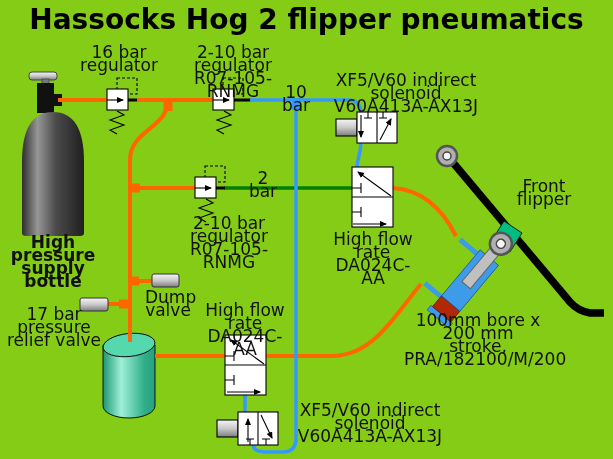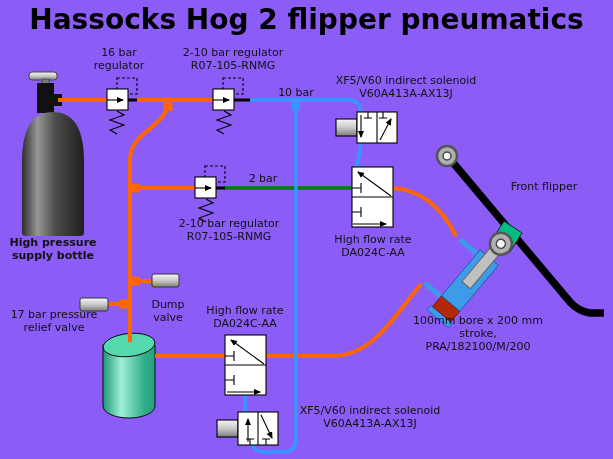--- a/index.html
+++ b/index.html
@@ -1,19 +1,19 @@
 <!DOCTYPE html>
 <html><head>
 <meta charset="utf-8">
 <style>
   html,body{margin:0;padding:0;background:#fff;}
-  .stage{position:relative;width:613px;height:459px;background:#8b5cf6;overflow:hidden;
+  .stage{position:relative;width:613px;height:459px;background:#84cc16;overflow:hidden;
          font-family:"DejaVu Sans","Liberation Sans",sans-serif;}
   .stage svg{position:absolute;left:0;top:0;}
-  .lbl{position:absolute;font-size:11px;line-height:13px;color:#111;text-align:center;
+  .lbl{position:absolute;font-size:17px;line-height:13px;color:#111;text-align:center;
        white-space:pre-line;}
   .title{position:absolute;left:0;top:3px;width:613px;text-align:center;
          font-size:28px;font-weight:bold;color:#000;letter-spacing:0px;}
 </style>
 </head>
 <body>
 
 <div class="stage">
 
 <svg width="613" height="459" viewBox="0 0 613 459">
@@ -176,21 +176,21 @@
 <div class="lbl" style="left:242px;top:172px;width:42px;">2 bar</div>
 <div class="lbl" style="left:503px;top:180px;width:82px;">Front flipper</div>
 <div class="lbl" style="left:166px;top:217px;width:126px;">2-10 bar regulator
 R07-105-RNMG</div>
 <div class="lbl" style="left:330px;top:233px;width:86px;">High flow rate
 DA024C-AA</div>
 <div class="lbl" style="left:6px;top:236px;width:94px;font-weight:bold;">High pressure
 supply bottle</div>
 <div class="lbl" style="left:2px;top:308px;width:104px;">17 bar pressure
 relief valve</div>
-<div class="lbl" style="left:145px;top:291px;width:46px;margin-top:7px;">Dump
+<div class="lbl" style="left:145px;top:291px;width:46px;">Dump
 valve</div>
 <div class="lbl" style="left:202px;top:304px;width:86px;">High flow rate
 DA024C-AA</div>
 <div class="lbl" style="left:404px;top:314px;width:148px;">100mm bore x 200 mm
 stroke,
 PRA/182100/M/200</div>
 <div class="lbl" style="left:295px;top:404px;width:150px;">XF5/V60 indirect solenoid
 V60A413A-AX13J</div>
 
 </div>

